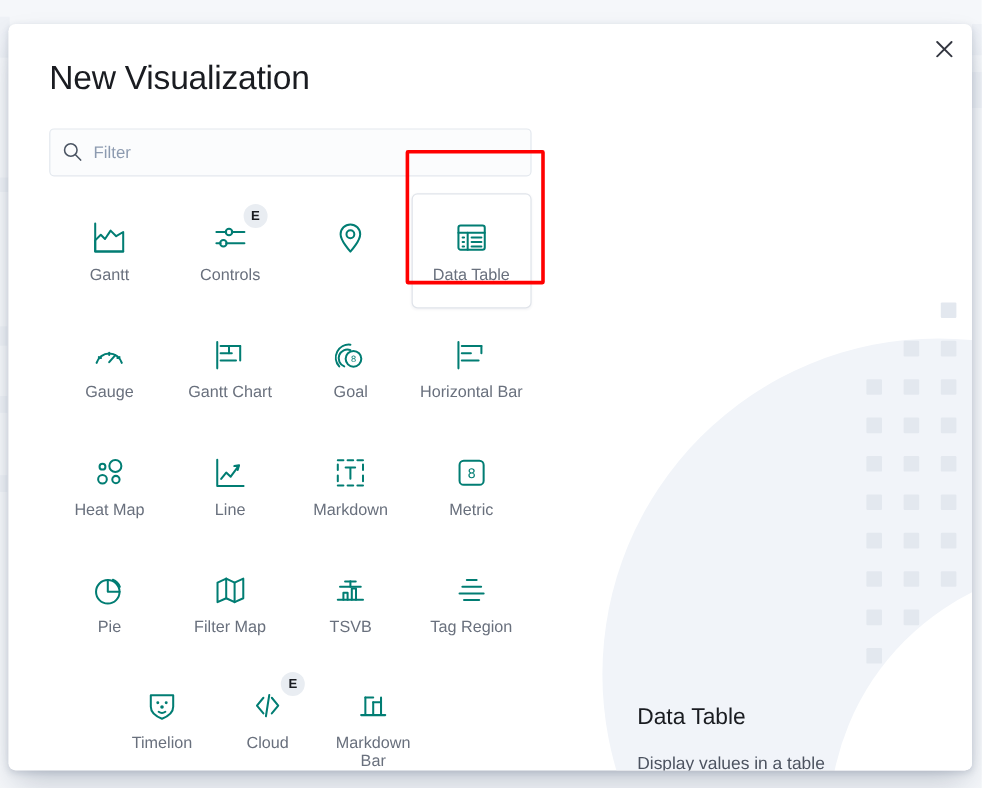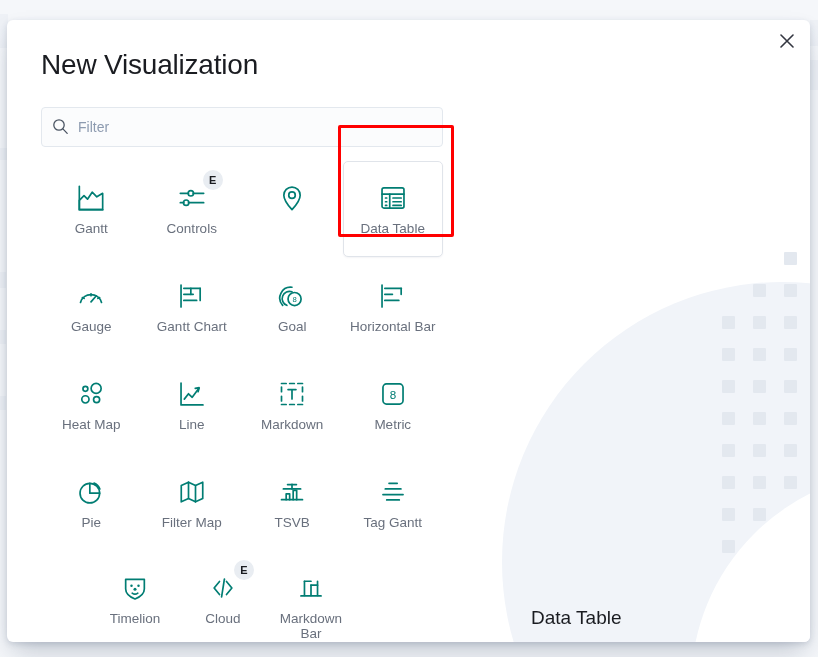--- a/index.html
+++ b/index.html
@@ -463,21 +463,21 @@
             </div>
             <div class="type-card">
               <span>
                 <svg class="ico" viewBox="0 0 24 24" aria-hidden="true">
                   <path d="M8.6 4.6 h7" stroke="currentColor" fill="none" stroke-width="1.45" stroke-linecap="round" stroke-linejoin="round"></path>
                   <path d="M5.4 9.4 h13.4" stroke="currentColor" fill="none" stroke-width="1.45" stroke-linecap="round" stroke-linejoin="round"></path>
                   <path d="M3.4 14.2 h17.2" stroke="currentColor" fill="none" stroke-width="1.45" stroke-linecap="round" stroke-linejoin="round"></path>
                   <path d="M6.6 18.8 h10.8" stroke="currentColor" fill="none" stroke-width="1.45" stroke-linecap="round" stroke-linejoin="round"></path>
                 </svg>
               </span>
-              <span class="lbl">Tag Gantt</span>
+              <span class="lbl">Tag Region</span>
             </div>
           </div>
         <div id="last-row">
             <div class="type-card">
               <span>
                 <svg class="ico" viewBox="0 0 24 24" aria-hidden="true">
                   <path d="M4 4.6 h16 v8.2 c0 4.2 -3.6 6.8 -8 8.6 -4.4 -1.8 -8 -4.4 -8 -8.6 z" stroke="currentColor" fill="none" stroke-width="1.45" stroke-linecap="round" stroke-linejoin="round"></path>
                   <circle cx="9" cy="10" r="1.05" fill="currentColor" stroke="none"></circle>
                   <circle cx="15" cy="10" r="1.05" fill="currentColor" stroke="none"></circle>
                   <circle cx="12" cy="13" r="1.3" fill="currentColor" stroke="none"></circle>
@@ -506,18 +506,19 @@
                 </svg>
               </span>
               <span class="lbl">Markdown Bar</span>
             </div>
           </div>
 
       </div>
 
       <div id="right-col">
         <h2 id="detail-title">Data Table</h2>
+        <p id="detail-desc">Display values in a table</p>
       </div>
     </div>
   </div>
 
   <div id="selection-ring" style="left: 330.5px; top: 105px; width: 110.5px; height: 106px;"></div>
 </div>
 
 </body></html>

